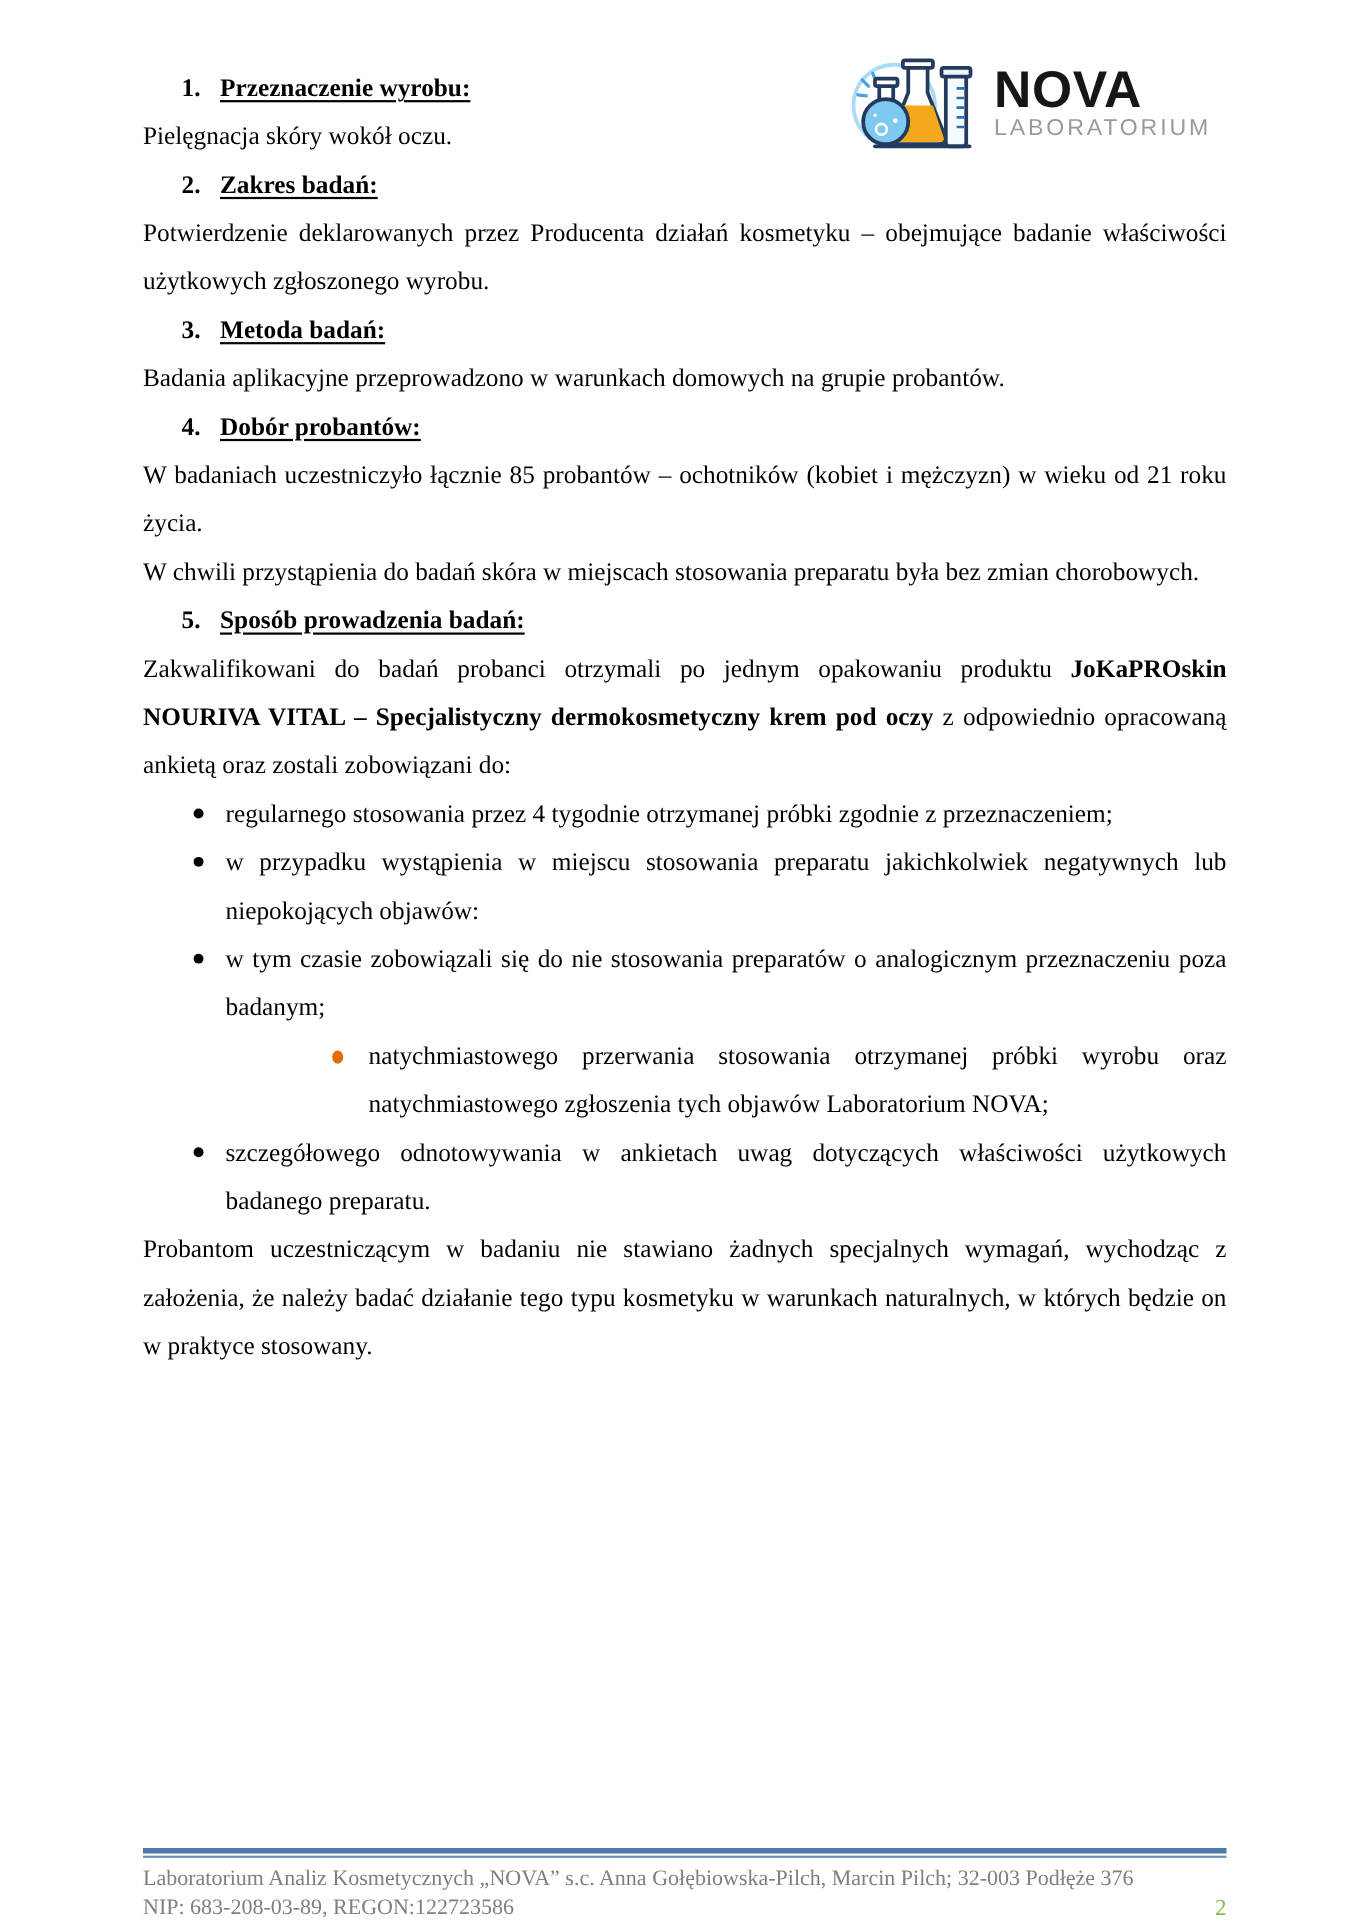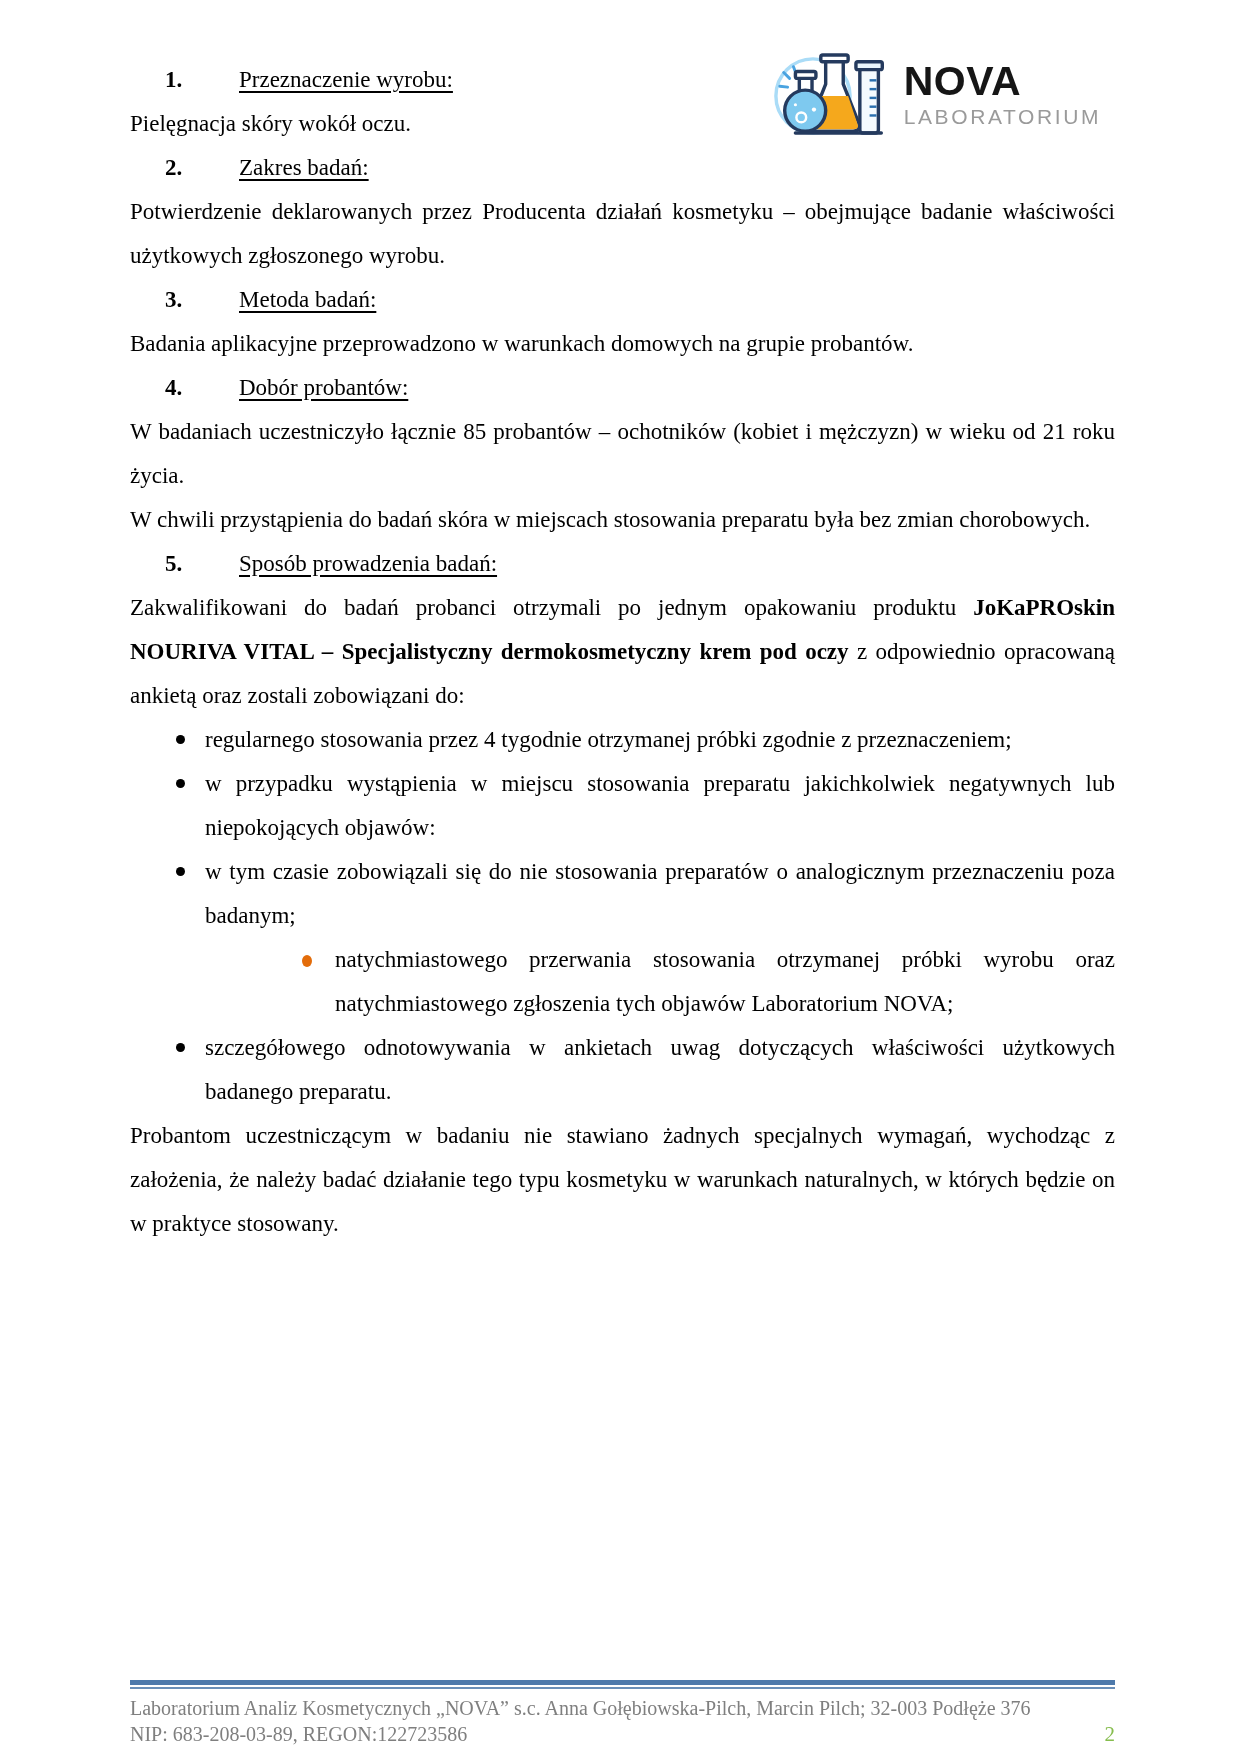--- a/index.html
+++ b/index.html
@@ -17,21 +17,21 @@
 
   
   .logo{
     position:absolute;
     top:45px; right:140px;
     display:flex; align-items:center; gap:10px;
   }
   .logo-text{display:flex;flex-direction:column;}
   .logo-brand{
     font-family:"Liberation Sans", sans-serif;
-    font-size:41px; font-weight:bold; line-height:44px;
+    font-size:47px; font-weight:bold; line-height:44px;
     color:#161616; letter-spacing:.5px;
   }
   .logo-sub{
     font-family:"Liberation Sans", sans-serif;
     font-size:21px; color:#9a9a9a; letter-spacing:2.6px; margin-top:2px;
   }
 
   
   .para{
     margin:0; line-height:44px;
@@ -39,21 +39,21 @@
   }
   .intro{margin-top:150px;}
   .disclaimer{
     margin-top:40px;
     font-weight:bold; font-style:italic;
   }
   .sections{margin-top:58px;}
   .h-row{position:relative; line-height:44px;}
   .h-num{position:absolute; left:35px; font-weight:bold;}
   .h-title{
-    margin-left:109px; font-weight:normal;
+    margin-left:70px; font-weight:bold;
     text-decoration:underline; text-underline-offset:4px; text-decoration-thickness:2px;
   }
   .u{text-underline-offset:4px;}
   .b{font-weight:bold;}
 
   .bullet{
     position:relative; padding-left:75px;
     line-height:44px; text-align:justify; text-align-last:left;
   }
   .bullet .dot{

